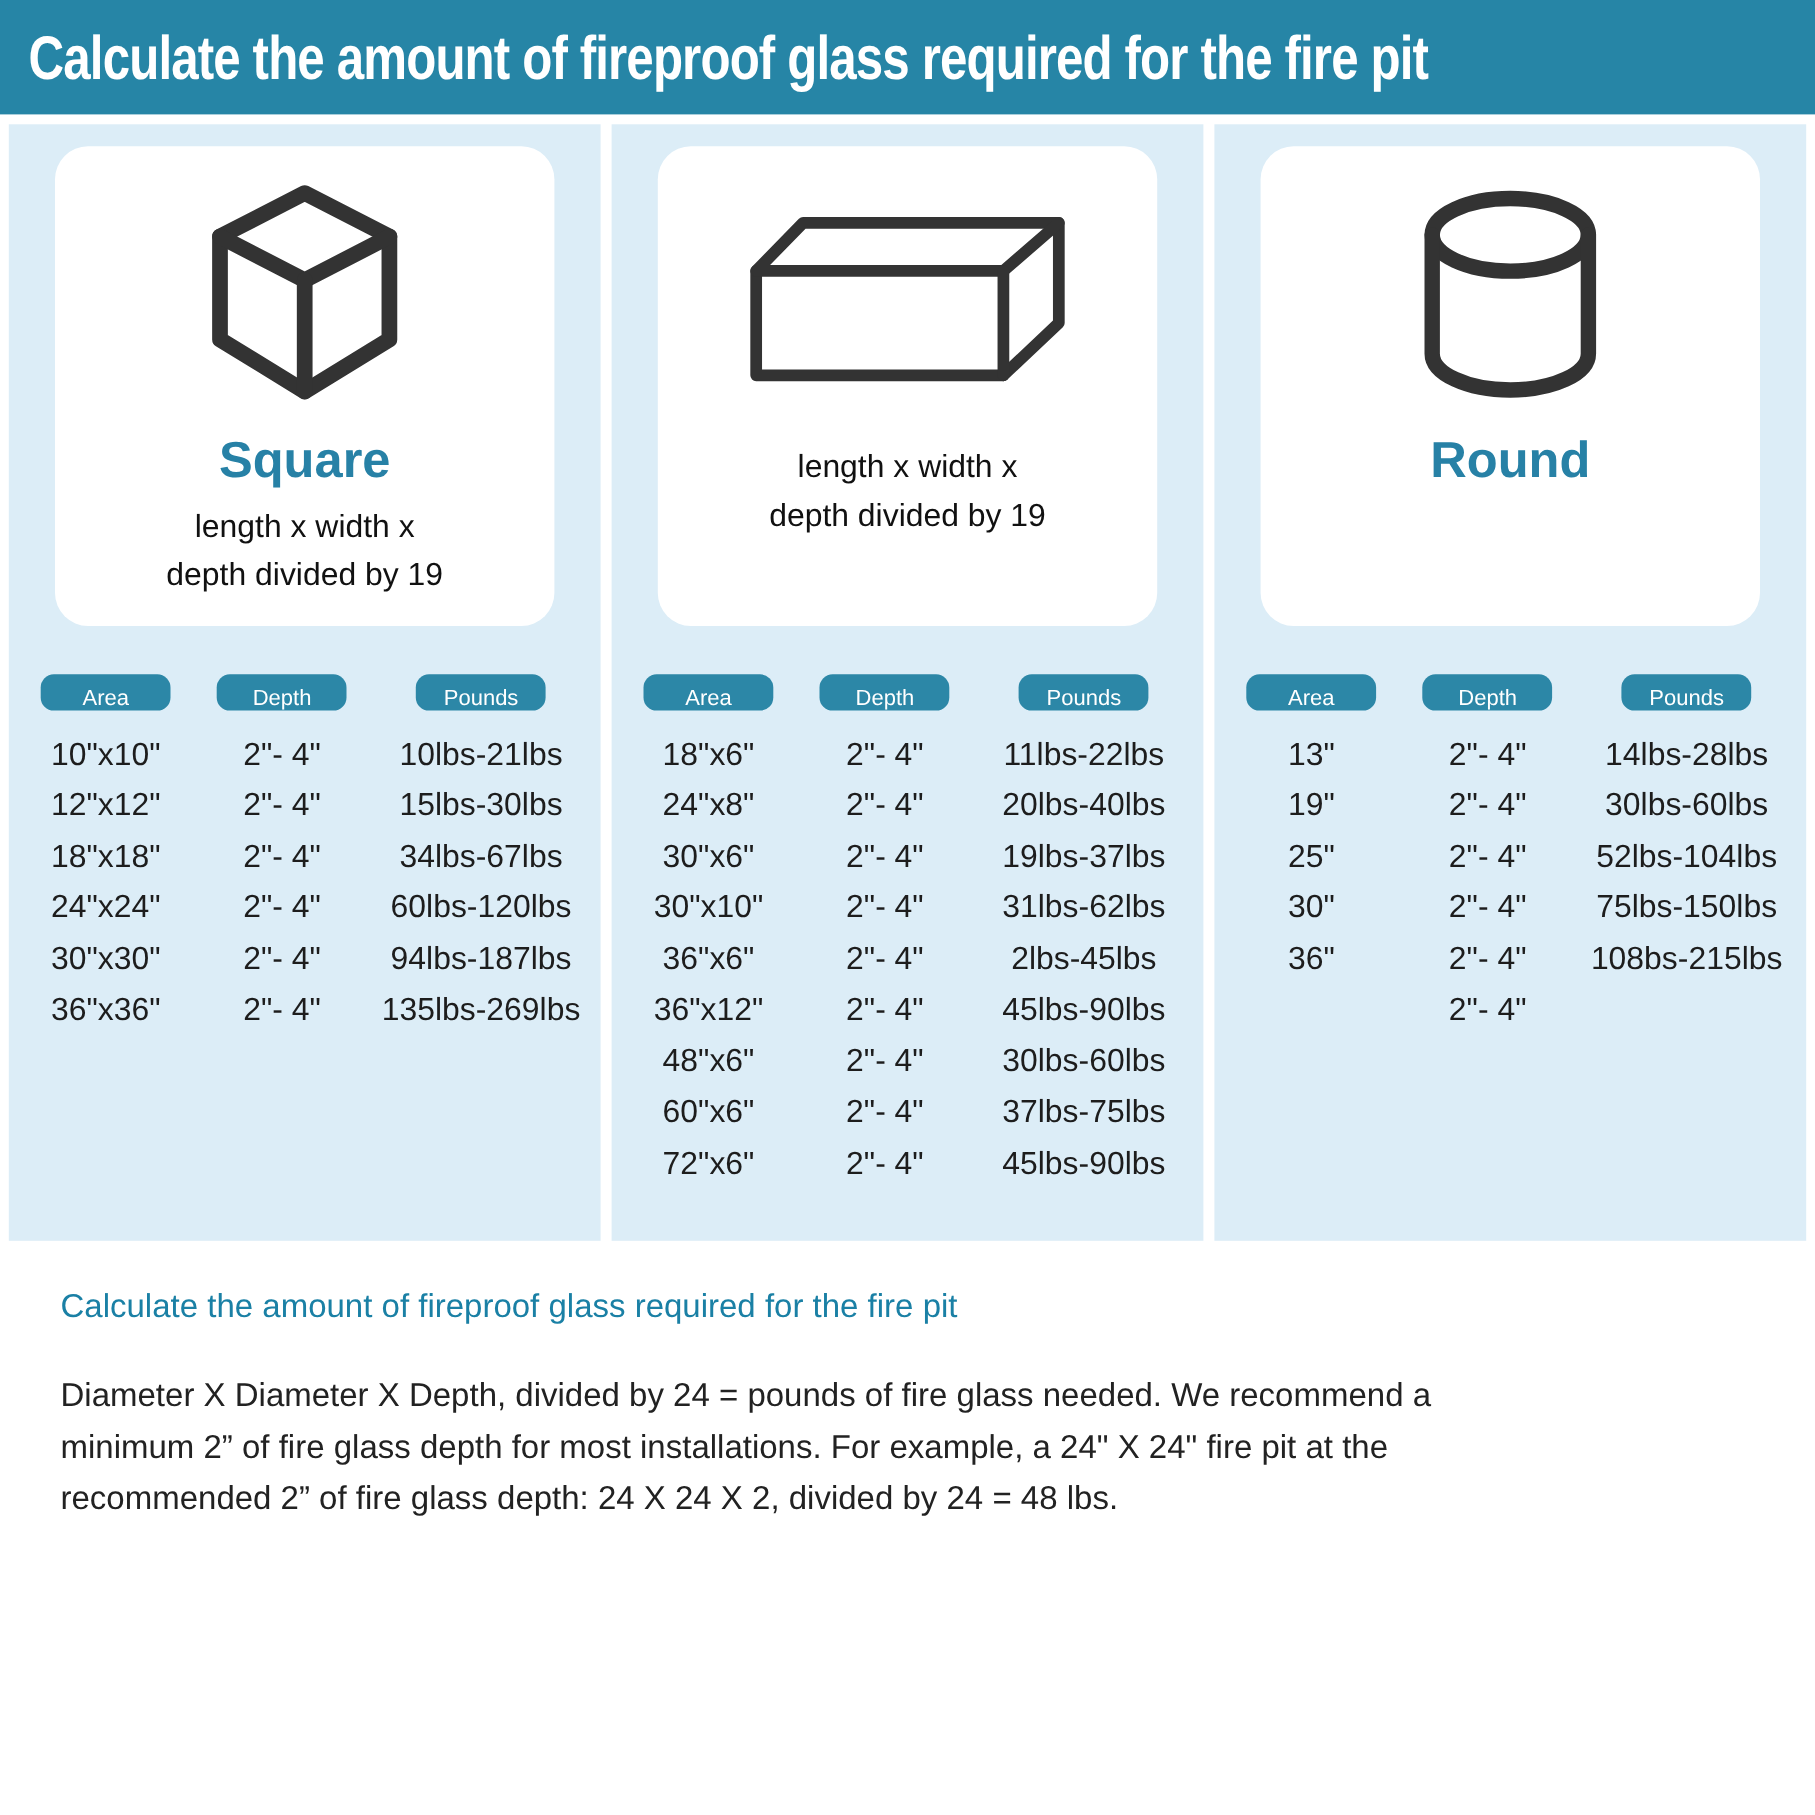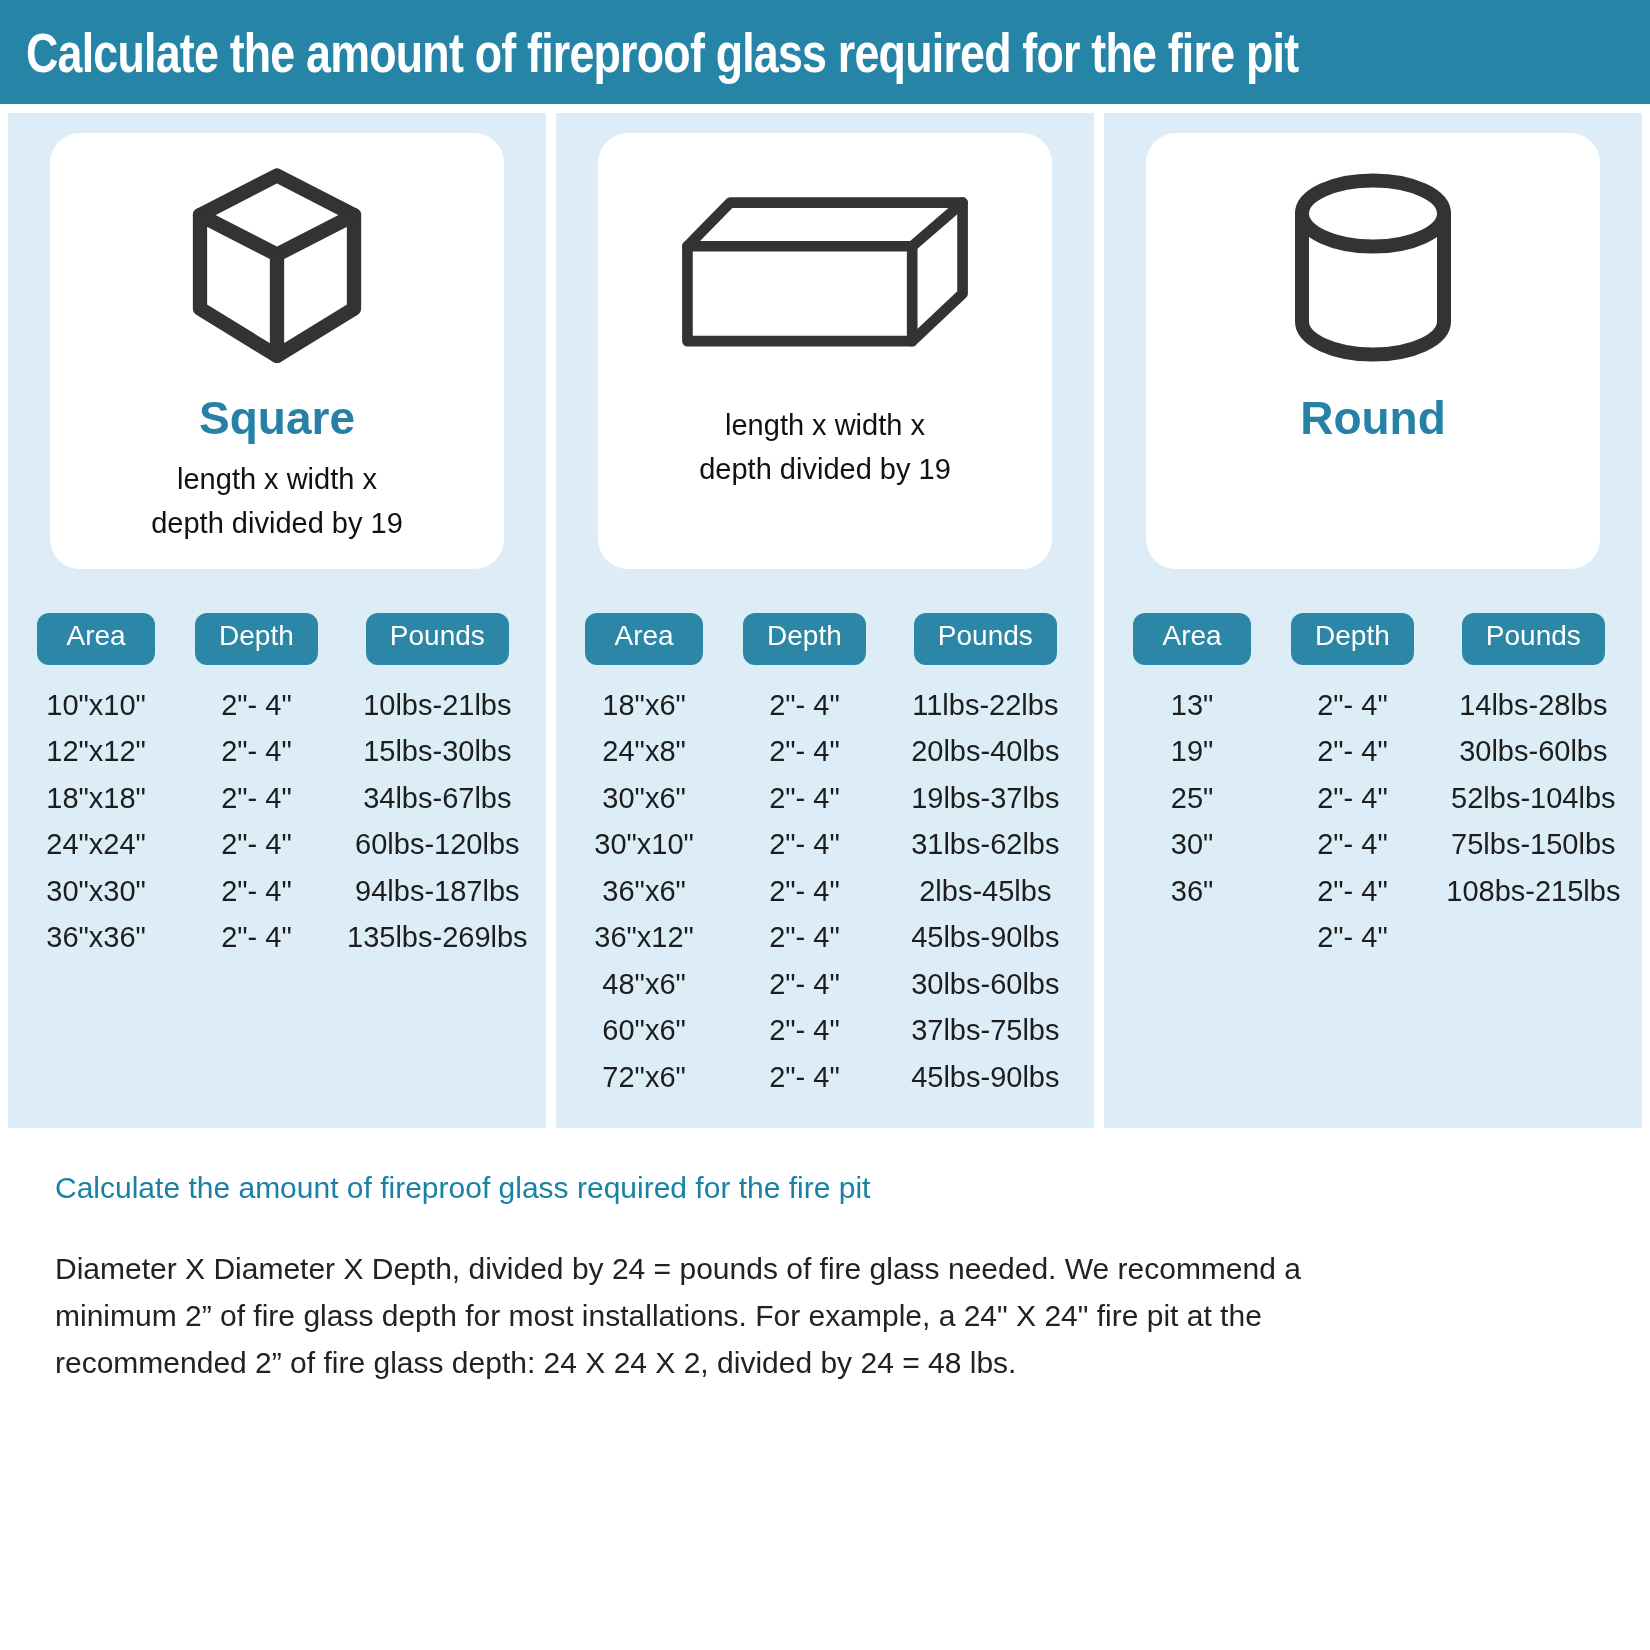--- a/index.html
+++ b/index.html
@@ -24,21 +24,21 @@
   .card{background:#ffffff;border-radius:30px;margin:20px 42px 0 42px;height:436px;
     display:flex;flex-direction:column;padding-top:14px;}
   .icon-box{height:244px;display:flex;align-items:center;justify-content:center;}
   .icon-box svg{stroke:var(--icon);fill:none;stroke-linejoin:round;stroke-linecap:round;}
   .shape-title{font-size:46px;font-weight:bold;color:var(--accent);text-align:center;}
   .formula{margin-top:12px;font-size:29px;line-height:44px;text-align:center;white-space:pre-line;color:#111;}
   
   .fp-table{margin-top:44px;padding:0 10px;}
   .fp-head,.fp-body{display:grid;grid-template-columns:0.95fr 1fr 1.2fr;}
   .head-cell{display:flex;justify-content:center;}
-  .pill{background:var(--pill-bg);color:#ffffff;font-size:28px;line-height:45px;height:52px;
+  .pill{background:var(--pill-bg);color:#ffffff;font-size:20px;line-height:45px;height:33px;
     border-radius:12px;text-align:center;padding:0 24px;min-width:118px;}
   .fp-body{margin-top:17px;}
   .cell{height:46.5px;display:flex;align-items:center;justify-content:center;
     font-size:29px;color:#1d1d1d;white-space:nowrap;}
   
   .notes{margin:36px 40px 0 55px;font-size:30px;line-height:47px;}
   .notes .teal{color:var(--heading);}
   .notes p{white-space:pre-line;}
   .spacer{height:34px;}
 </style>

